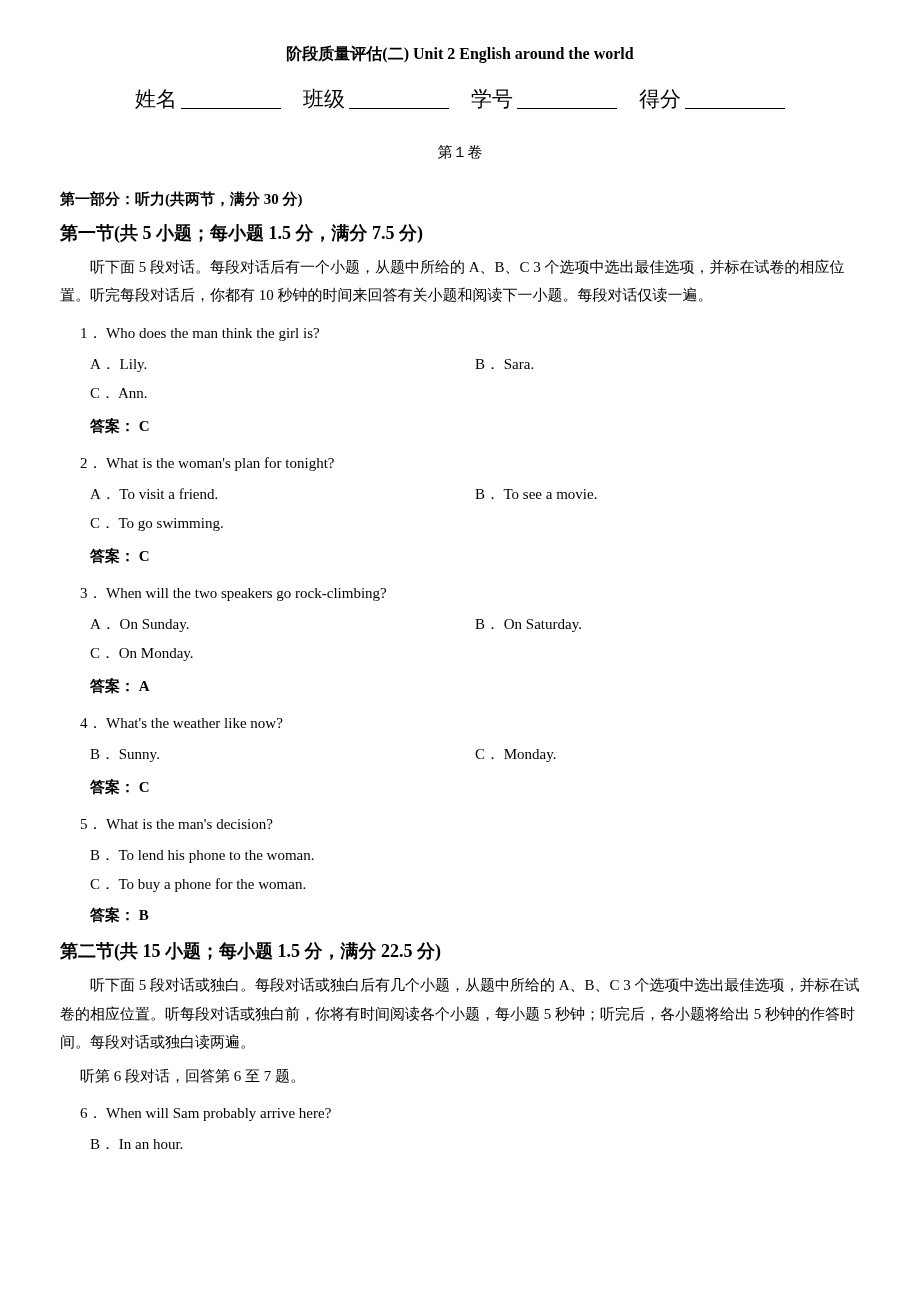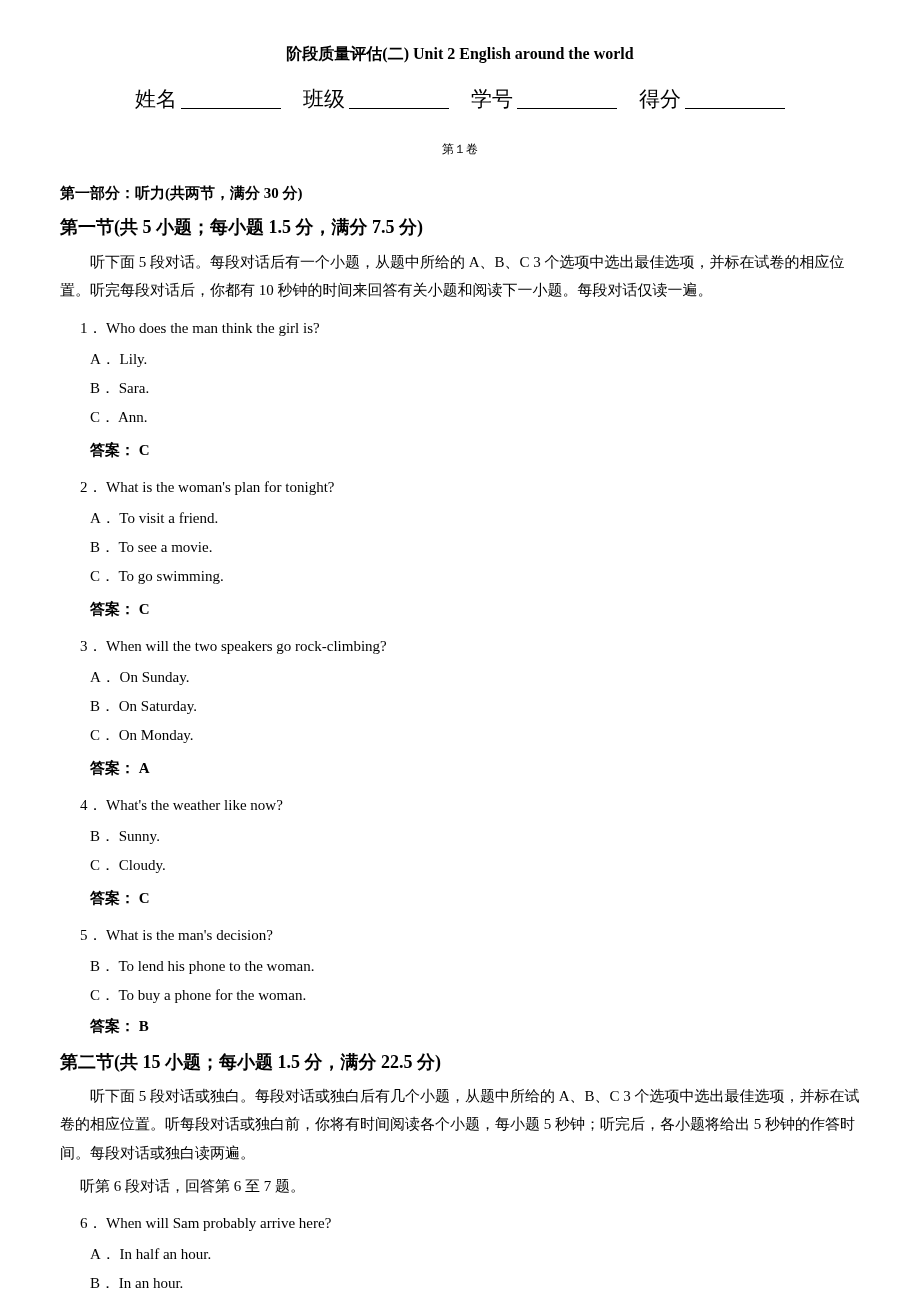--- a/index.html
+++ b/index.html
@@ -37,21 +37,21 @@
     }
     .underline {
       display: inline-block;
       border-bottom: 1px solid #000;
       width: 100px;
       height: 18px;
       vertical-align: bottom;
     }
     .vol-title {
       text-align: center;
-      font-size: 12px;
+      font-size: 15px;
       margin-bottom: 20px;
     }
     .section-heading {
       font-weight: bold;
       font-size: 15px;
       margin-top: 10px;
       margin-bottom: 4px;
     }
     .section-subheading {
       font-weight: bold;
@@ -67,21 +67,20 @@
     .question {
       font-size: 15px;
       margin-top: 10px;
       margin-bottom: 4px;
       margin-left: 20px;
     }
     .options {
       display: flex;
       flex-wrap: wrap;
       margin-left: 30px;
-      flex-direction: column;
     }
     .option {
       width: 50%;
       font-size: 15px;
       margin-bottom: 2px;
     }
     .option-single {
       width: 100%;
       font-size: 15px;
       margin-bottom: 2px;
@@ -205,21 +204,21 @@
   <span>4．</span>
   <span>What's the weather like now?</span>
 </div>
 <div class="options">
   <div class="option">
     <span>B．</span>
     <span>Sunny.</span>
   </div>
   <div class="option">
     <span>C．</span>
-    <span>Cloudy.</span>
+    <span>Monday.</span>
   </div>
 </div>
 <div class="answer">
   <span>答案：</span>
   <span>C</span>
 </div>
 
 <div class="question">
   <span>5．</span>
   <span>What is the man's decision?</span>
@@ -242,20 +241,16 @@
 <div class="section-subheading">第二节(共 15 小题；每小题 1.5 分，满分 22.5 分)</div>
 <div class="instructions">听下面 5 段对话或独白。每段对话或独白后有几个小题，从题中所给的 A、B、C 3 个选项中选出最佳选项，并标在试卷的相应位置。听每段对话或独白前，你将有时间阅读各个小题，每小题 5 秒钟；听完后，各小题将给出 5 秒钟的作答时间。每段对话或独白读两遍。</div>
 <div class="subsection-note">听第 6 段对话，回答第 6 至 7 题。</div>
 
 <div class="question">
   <span>6．</span>
   <span>When will Sam probably arrive here?</span>
 </div>
 <div class="options">
   <div class="option">
-    <span>A．</span>
-    <span>In half an hour.</span>
-  </div>
-  <div class="option">
     <span>B．</span>
     <span>In an hour.</span>
   </div>
 </div>
 
 </body></html>

